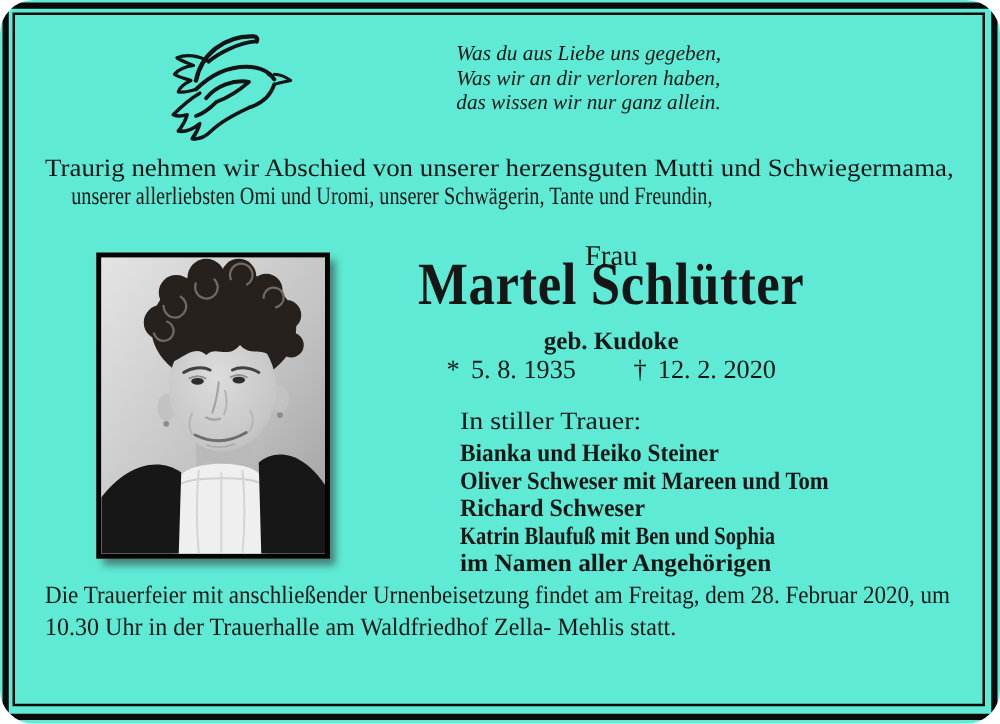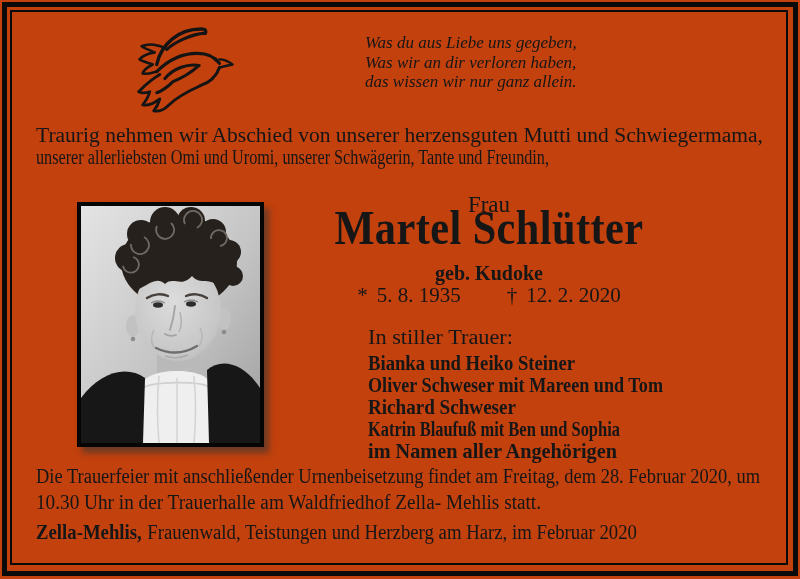--- a/index.html
+++ b/index.html
@@ -1,23 +1,24 @@
 <!DOCTYPE html>
 <html><head>
 <meta charset="utf-8">
 <style>
   html, body { margin: 0; padding: 0; background: #ffffff; }
   .page {
     position: relative;
     width: 800px;
     height: 579px;
-    background: #c2410c;
+    background: #5eead4;
     overflow: hidden;
     font-family: "Liberation Serif", "DejaVu Serif", serif;
     color: #161616;
+    border-radius: 27px;
   }
   
   .frame-outer {
     position: absolute; top: 2px; left: 2px; right: 2px; bottom: 3px;
     border: 5px solid #0a0a0a; pointer-events: none;
   }
   .frame-inner {
     position: absolute; top: 10px; left: 10px; right: 12px; bottom: 14px;
     border: 2px solid #0a0a0a; pointer-events: none;
   }
@@ -25,21 +26,21 @@
   .abs { position: absolute; }
 
   
   .dove { left: 112px; top: 20px; width: 132px; height: 96px; }
 
   
   .poem { left: 365px; top: 33px; font-style: italic; font-size: 17px; line-height: 19.5px; }
 
   
   .intro { left: 36px; top: 124px; font-size: 20px; }
-  .intro .line { height: 21.5px; }
+  .intro .line { height: 21.5px; text-align: center; }
 
   
   .photo {
     left: 77px; top: 202px; width: 187px; height: 245px;
     margin: 0; box-sizing: border-box;
     border: 4px solid #050505;
     background: #cccccc;
     box-shadow: 5px 6px 6px rgba(55,55,55,0.6);
   }
   .photo svg { display: block; width: 179px; height: 237px; }
@@ -182,16 +183,13 @@
     <div class="line"><span data-fit="148" style="transform: scaleX(0.9549);">Richard Schweser</span></div>
     <div class="line"><span data-fit="252" style="transform: scaleX(0.8229);">Katrin Blaufuß mit Ben und Sophia</span></div>
     <div class="line"><span data-fit="249" style="transform: scaleX(1.0133);">im Namen aller Angehörigen</span></div>
   </div>
 
   <div class="abs funeral">
     <div class="line"><span data-fit="724" style="transform: scaleX(0.9226);">Die Trauerfeier mit anschließender Urnenbeisetzung findet am Freitag, dem 28. Februar 2020, um</span></div>
     <div class="line"><span data-fit="505" style="transform: scaleX(0.9617);">10.30 Uhr in der Trauerhalle am Waldfriedhof Zella- Mehlis statt.</span></div>
   </div>
 
-  <div class="abs closing">
-    <span data-fit="601" style="transform: scaleX(0.9377);"><span class="city">Zella-Mehlis,</span><span class="rest">Frauenwald, Teistungen und Herzberg am Harz, im Februar 2020</span></span>
-  </div>
 </div>
 
 </body></html>

